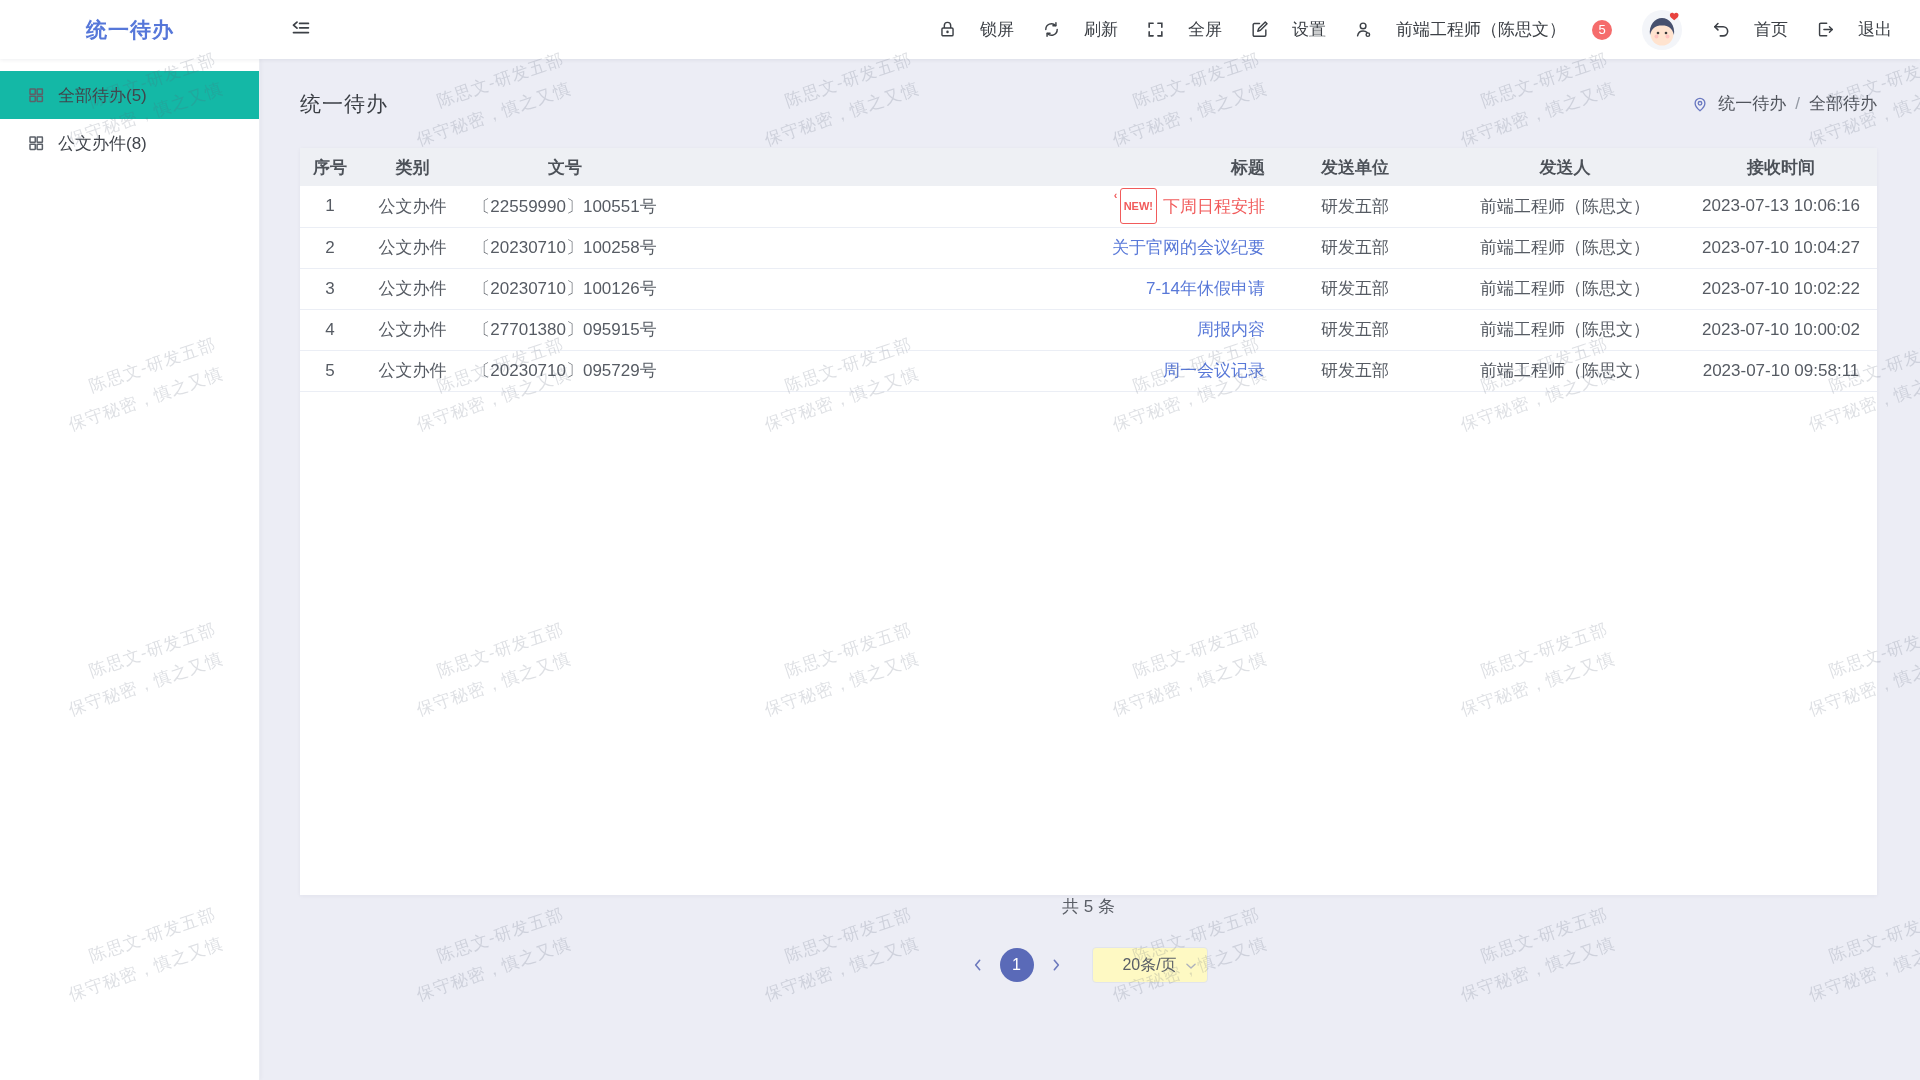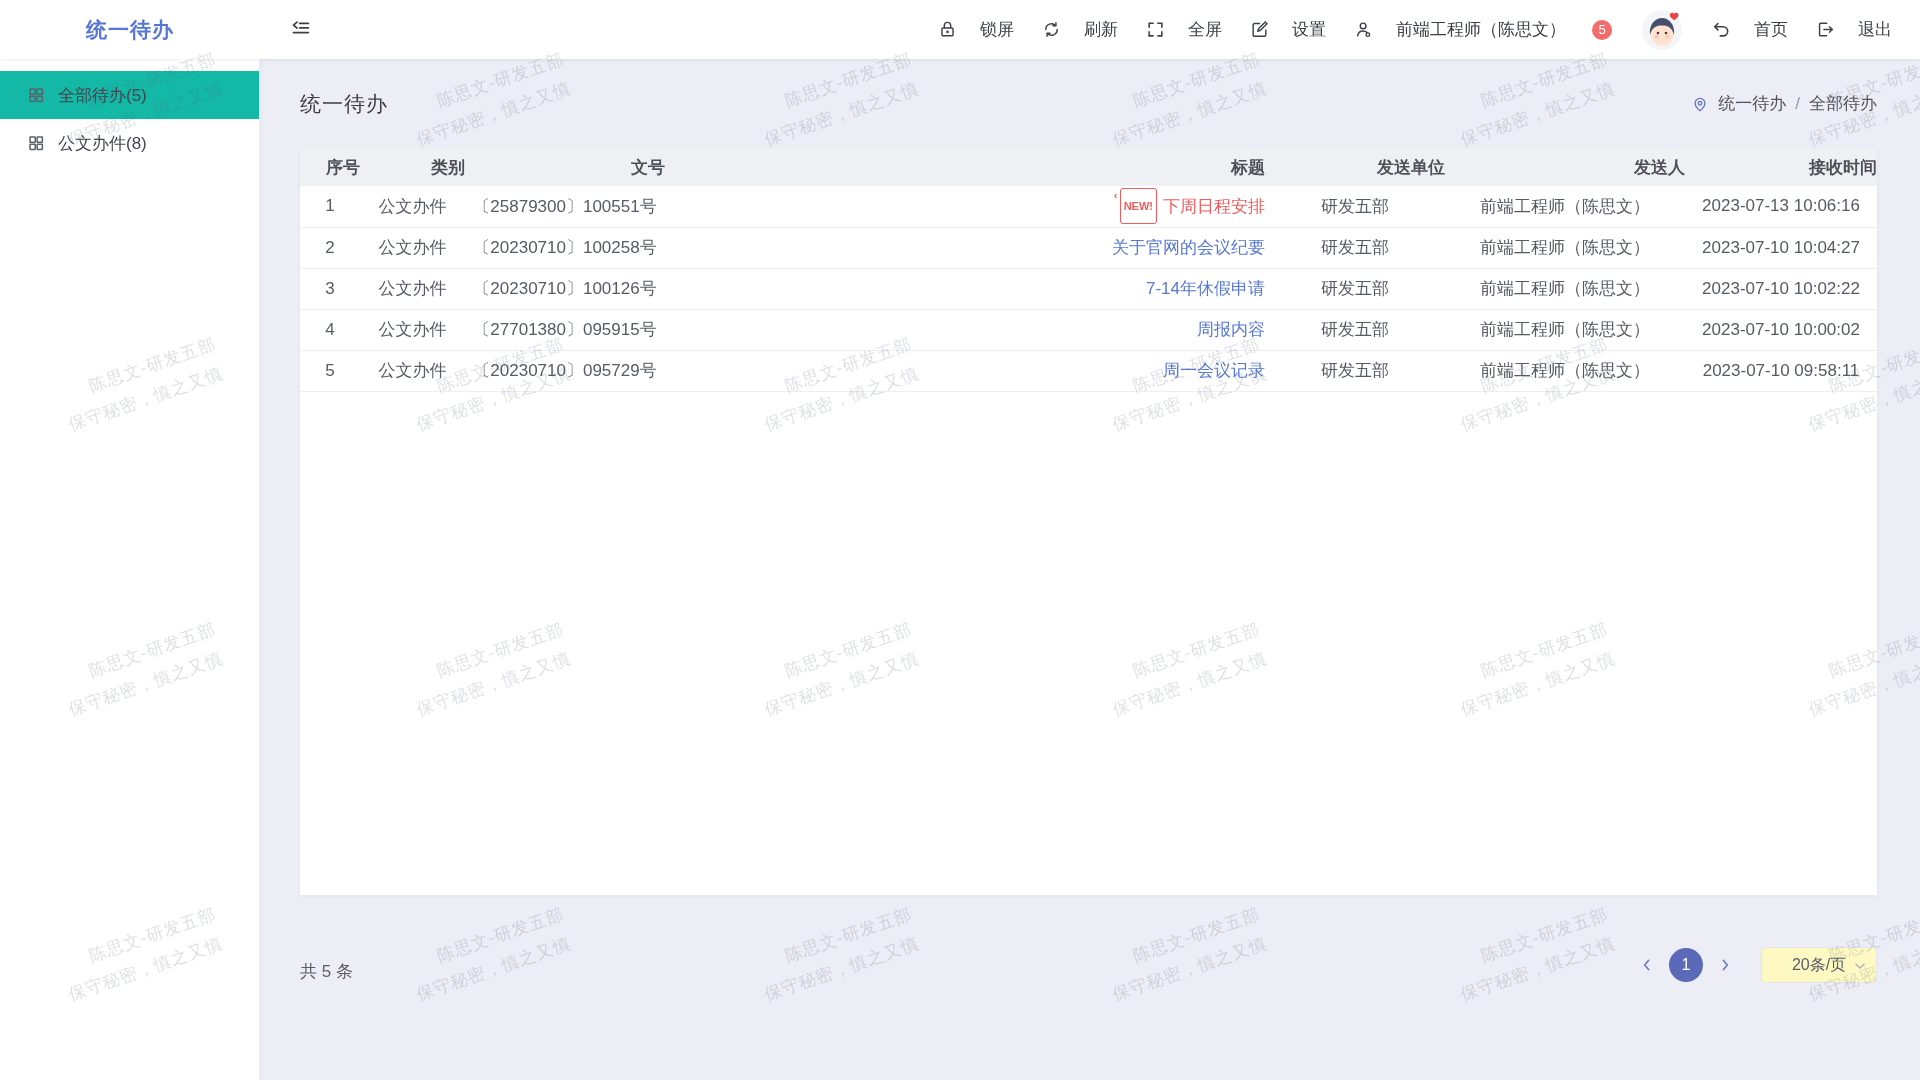--- a/index.html
+++ b/index.html
@@ -80,42 +80,42 @@
   .page-title { margin: 0; font-size: 21px; font-weight: 500; color: #3a3e44; letter-spacing: 1px; }
   .breadcrumb { display: flex; align-items: center; gap: 9px; font-size: 17px; color: #50545c; }
   .breadcrumb .pin { color: #6b79c1; display: flex; }
   .breadcrumb .sep { color: #9499a3; }
 
   .card { background: #fff; height: 747px; box-shadow: 0 1px 4px rgba(30,40,80,0.05); }
 
   table { width: 100%; border-collapse: collapse; table-layout: fixed; font-size: 17px; }
   thead th {
     background: #eef0f4; height: 38px; font-weight: 700; color: #4c5158;
-    text-align: right; padding: 0;
+    text-align: center; padding: 0;
   }
   tbody td {
     height: 41px; border-bottom: 1px solid #ebeef5; text-align: center;
     color: #565b63; padding: 0; white-space: nowrap;
   }
   th.col-title, td.cell-title { text-align: right; padding-left: 12px; }
   a.doc-link { color: #5878d8; text-decoration: none; cursor: pointer; }
   a.doc-link.red { color: #f15b5b; margin-top: 31px; }
   .new-badge {
     display: inline-block; position: relative;
     border: 1px solid #f15b5b; color: #f15b5b;
     font-size: 11px; font-weight: 700; line-height: 14px;
     padding: 10px 3px; border-radius: 3px; margin-right: 6px; margin-left: 7px;
     vertical-align: 2px;
   }
   .new-badge::before { content: "‹"; position: absolute; left: -7px; top: -1px; font-weight: 700; }
 
   
   .foot {
-    height: 88px; display: flex; align-items: flex-end; justify-content: space-between;
-    font-size: 17px; color: #5a5e66;
+    height: 88px; display: flex; align-items: center; justify-content: space-between;
+    font-size: 17px; color: #5a5e66; flex-direction: column;
   }
   .pager { display: flex; align-items: center; gap: 14px; }
   .pg-btn { background: none; border: none; padding: 0; color: #6c79bd; cursor: pointer; display: flex; }
   .pg-current {
     width: 34px; height: 34px; border-radius: 50%;
     background: #5a6ab8; color: #fff; border: none; font-size: 16px; cursor: pointer;
   }
   .page-size {
     position: relative; width: 116px; height: 36px; margin-left: 14px;
     background: #fef9c3; border: 1px solid #e1e4ed; border-radius: 4px;
@@ -303,21 +303,21 @@
           <th class="col-title">标题</th>
           <th>发送单位</th>
           <th>发送人</th>
           <th>接收时间</th>
         </tr>
       </thead>
       <tbody>
         <tr>
           <td>1</td>
           <td>公文办件</td>
-          <td>〔25879300〕100551号</td>
+          <td>〔22559990〕100551号</td>
           <td class="cell-title">
             <span class="new-badge">NEW!</span><a class="doc-link red">下周日程安排</a>
           </td>
           <td>研发五部</td>
           <td>前端工程师（陈思文）</td>
           <td>2023-07-13 10:06:16</td>
         </tr>
         <tr>
           <td>2</td>
           <td>公文办件</td>

